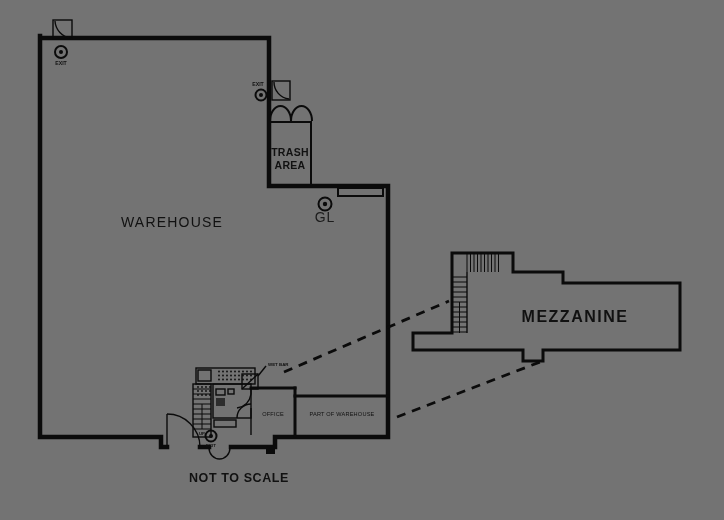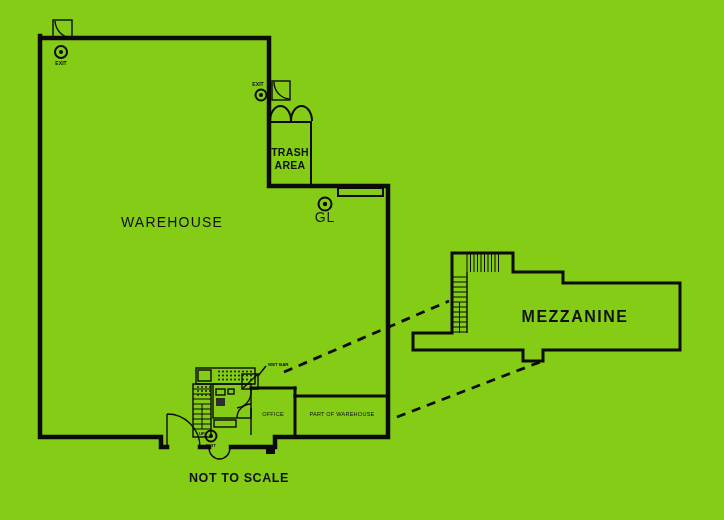--- a/index.html
+++ b/index.html
@@ -8,21 +8,21 @@
     background: #ffffff;
     width: 724px;
     height: 520px;
     overflow: hidden;
     font-family: "Liberation Sans", sans-serif;
   }
   #plan-wrap {
     width: 724px;
     height: 520px;
     position: relative;
-    background: #84cc16;
+    background: #737373;
   }
   svg { display: block; }
   text {
     fill: #111111;
     font-family: "Liberation Sans", sans-serif;
   }
   .lbl-big    { font-size: 14px; font-weight: 500; letter-spacing: 1.2px; }
   .lbl-mezz   { font-size: 16px; font-weight: 600; letter-spacing: 1.5px; }
   .lbl-trash  { font-size: 10.5px; font-weight: 700; letter-spacing: 0.3px; }
   .lbl-gl     { font-size: 14px; font-weight: 500; letter-spacing: 1px; fill:#1c1c1c; }

